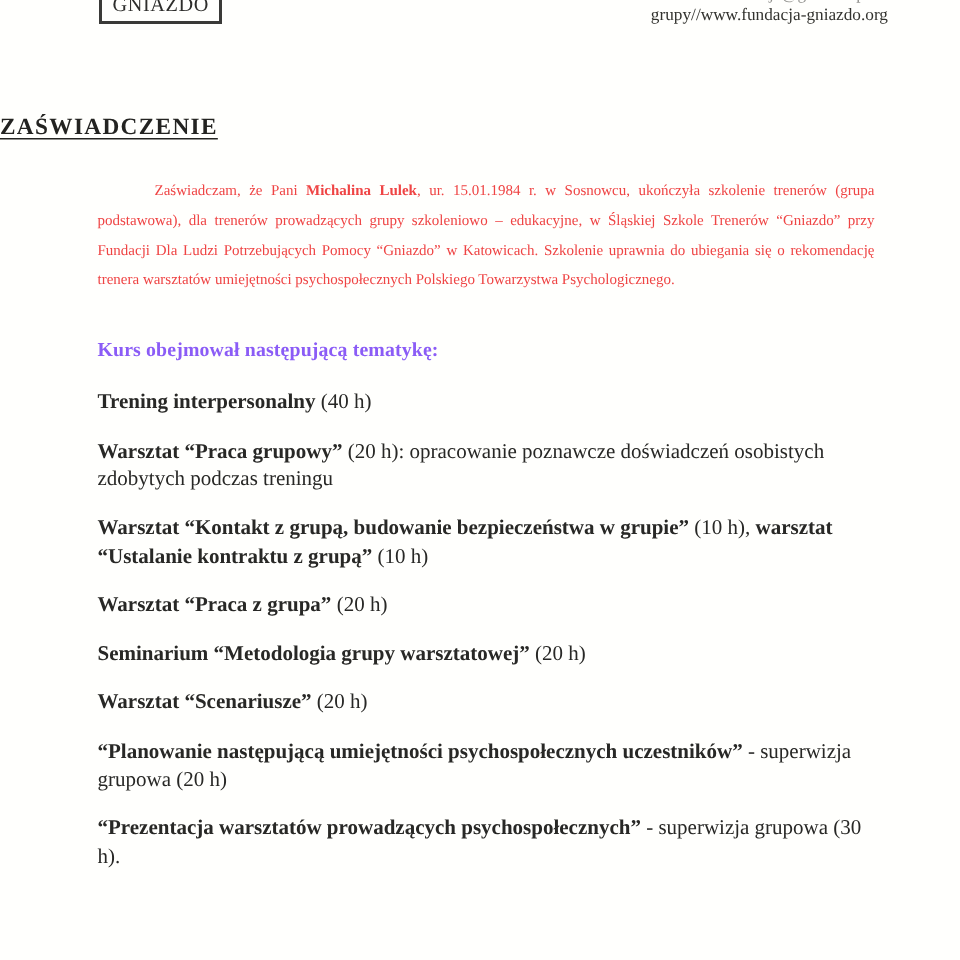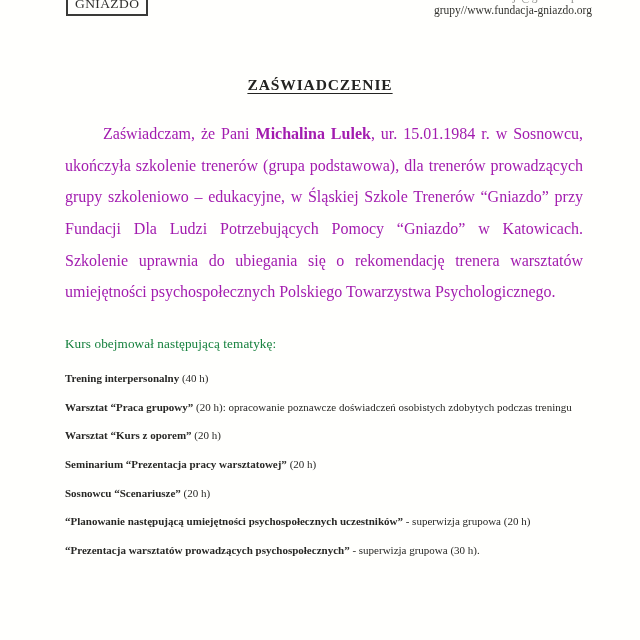--- a/index.html
+++ b/index.html
@@ -58,64 +58,63 @@
     display: block;
     opacity: 0.55;
     filter: blur(0.4px);
   }
   .contact-url {
     display: block;
   }
 
   
   .doc-title {
-    text-align: center;
     font-size: 15.5px;
     font-weight: bold;
     letter-spacing: 0.9px;
     text-decoration: underline;
     text-underline-offset: 3px;
     margin: 50px 0 0 0;
     color: #232321;
   }
 
   
   .body-wrap {
     margin: 24px 57px 0 65px;
   }
   .body-par {
     text-align: justify;
     text-justify: inter-word;
-    font-size: 16px;
+    font-size: 10px;
     line-height: 1.98;
     text-indent: 38px;
     margin: 0;
-    color: #a21caf;
+    color: #ef4444;
   }
   .body-par b {
     font-weight: bold;
   }
 
   
   .section-heading {
     margin: 28px 0 0 65px;
     font-size: 13.2px;
-    font-weight: normal;
+    font-weight: bold;
     letter-spacing: 0.1px;
-    color: #15803d;
+    color: #8b5cf6;
   }
 
   
   .topics {
     margin: 19px 57px 0 65px;
     padding: 0;
     list-style: none;
   }
   .topic {
-    font-size: 11px;
+    font-size: 14px;
     line-height: 1.33;
     margin-bottom: 14px;
     color: #282826;
   }
   .topic:last-child {
     margin-bottom: 0;
   }
   .topic .t-strong {
     font-weight: bold;
   }
@@ -148,26 +147,27 @@
   </div>
 
   <div class="section-heading">Kurs obejmował następującą tematykę:</div>
 
   <ul class="topics">
 
     <li class="topic"><span class="t-strong">Trening interpersonalny</span><span class="t-rest"> (40 h)</span></li>
 
     <li class="topic"><span class="t-strong">Warsztat “Praca grupowy”</span><span class="t-rest"> (20 h): opracowanie poznawcze doświadczeń osobistych zdobytych podczas treningu</span></li>
 
+    <li class="topic"><span class="t-strong">Warsztat “Kontakt z grupą, budowanie bezpieczeństwa w grupie”</span><span class="t-rest"> (10 h), </span><span class="t-strong">warsztat “Ustalanie kontraktu z grupą”</span><span class="t-rest"> (10 h)</span></li>
 
-    <li class="topic"><span class="t-strong">Warsztat “Kurs z oporem”</span><span class="t-rest"> (20 h)</span></li>
+    <li class="topic"><span class="t-strong">Warsztat “Praca z grupa”</span><span class="t-rest"> (20 h)</span></li>
 
-    <li class="topic"><span class="t-strong">Seminarium “Prezentacja pracy warsztatowej”</span><span class="t-rest"> (20 h)</span></li>
+    <li class="topic"><span class="t-strong">Seminarium “Metodologia grupy warsztatowej”</span><span class="t-rest"> (20 h)</span></li>
 
-    <li class="topic"><span class="t-strong">Sosnowcu “Scenariusze”</span><span class="t-rest"> (20 h)</span></li>
+    <li class="topic"><span class="t-strong">Warsztat “Scenariusze”</span><span class="t-rest"> (20 h)</span></li>
 
     <li class="topic"><span class="t-strong">“Planowanie następującą umiejętności psychospołecznych uczestników”</span><span class="t-rest"> - superwizja grupowa (20 h)</span></li>
 
     <li class="topic"><span class="t-strong">“Prezentacja warsztatów prowadzących psychospołecznych”</span><span class="t-rest"> - superwizja grupowa (30 h).</span></li>
 
   </ul>
 
 </div>
 
 </body></html>

